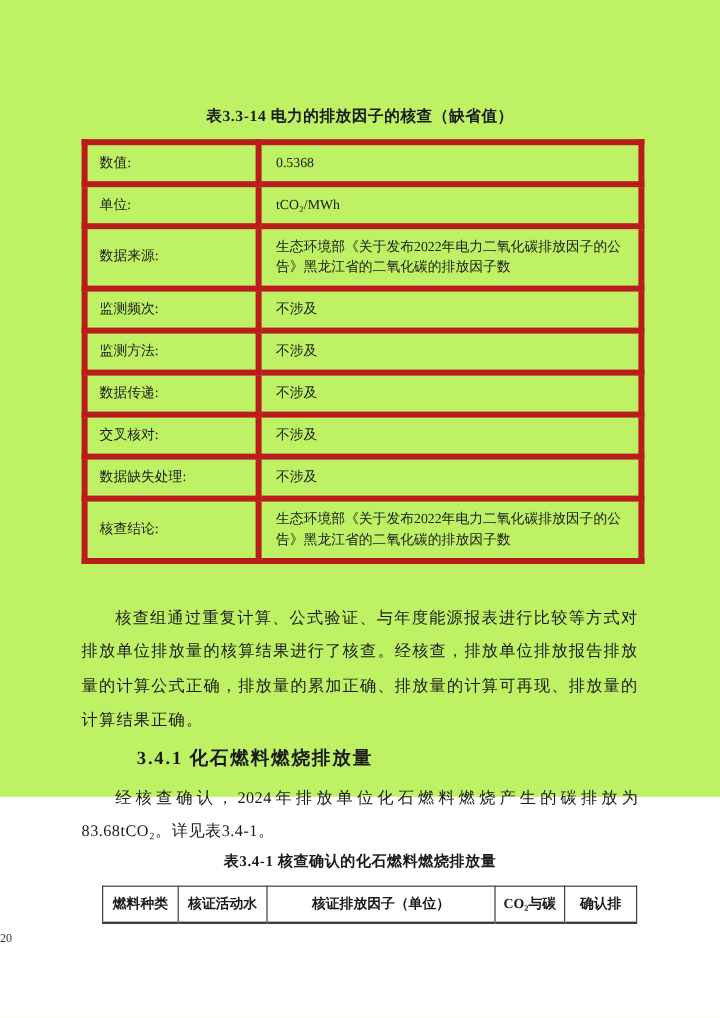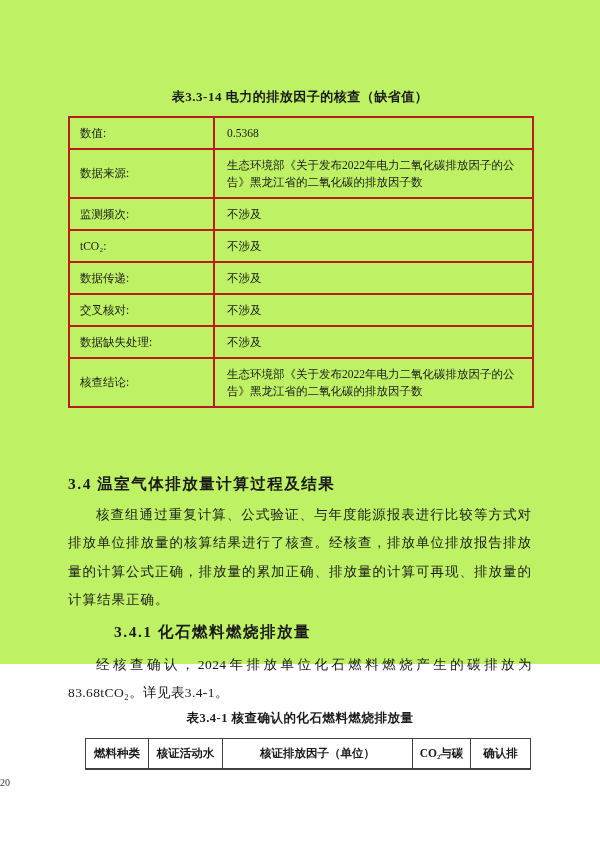--- a/index.html
+++ b/index.html
@@ -27,21 +27,21 @@
   }
 
   
   table.kv {
     position: absolute; left: 68px; top: 116px;
     width: 464px;
     border-collapse: collapse;
     table-layout: fixed;
   }
   table.kv td {
-    border: 2px solid #b91c1c;
+    border: 5px solid #b91c1c;
     font-size: 11.5px;
     line-height: 17px;
     vertical-align: middle;
     padding: 6.5px 6px 6.5px 10px;
     margin-left: 24px;
   }
   table.kv td.v { padding-left: 12px; }
   table.kv col.c1 { width: 145px; }
   table.kv col.c2 { width: 319px; }
   
@@ -120,29 +120,33 @@
     <colgroup>
         <col class="c1">
         <col class="c2">
       </colgroup>
     <tbody>
       <tr>
         <td class="k">数值:</td>
         <td class="v">0.5368</td>
       </tr>
       <tr>
+        <td class="k">单位:</td>
+        <td class="v">tCO₂/MWh</td>
+      </tr>
+      <tr>
         <td class="k">数据来源:</td>
         <td class="v">生态环境部《关于发布2022年电力二氧化碳排放因子的公告》黑龙江省的二氧化碳的排放因子数</td>
       </tr>
       <tr>
         <td class="k">监测频次:</td>
         <td class="v">不涉及</td>
       </tr>
       <tr>
-        <td class="k">tCO₂:</td>
+        <td class="k">监测方法:</td>
         <td class="v">不涉及</td>
       </tr>
       <tr>
         <td class="k">数据传递:</td>
         <td class="v">不涉及</td>
       </tr>
       <tr>
         <td class="k">交叉核对:</td>
         <td class="v">不涉及</td>
       </tr>
@@ -150,21 +154,20 @@
         <td class="k">数据缺失处理:</td>
         <td class="v">不涉及</td>
       </tr>
       <tr>
         <td class="k">核查结论:</td>
         <td class="v">生态环境部《关于发布2022年电力二氧化碳排放因子的公告》黑龙江省的二氧化碳的排放因子数</td>
       </tr>
     </tbody>
   </table>
 
-  <div class="h-sec h-34">3.4 温室气体排放量计算过程及结果</div>
 
   <p class="para para-34">核查组通过重复计算、公式验证、与年度能源报表进行比较等方式对排放单位排放量的核算结果进行了核查。经核查，排放单位排放报告排放量的计算公式正确，排放量的累加正确、排放量的计算可再现、排放量的计算结果正确。</p>
 
   <div class="h-sec h-341">3.4.1 化石燃料燃烧排放量</div>
 
   <p class="para para-341">经核查确认，2024年排放单位化石燃料燃烧产生的碳排放为83.68tCO₂。详见表3.4-1。</p>
 
   <div class="fuel-caption">表3.4-1 核查确认的化石燃料燃烧排放量</div>
 
   <table class="fuel">

